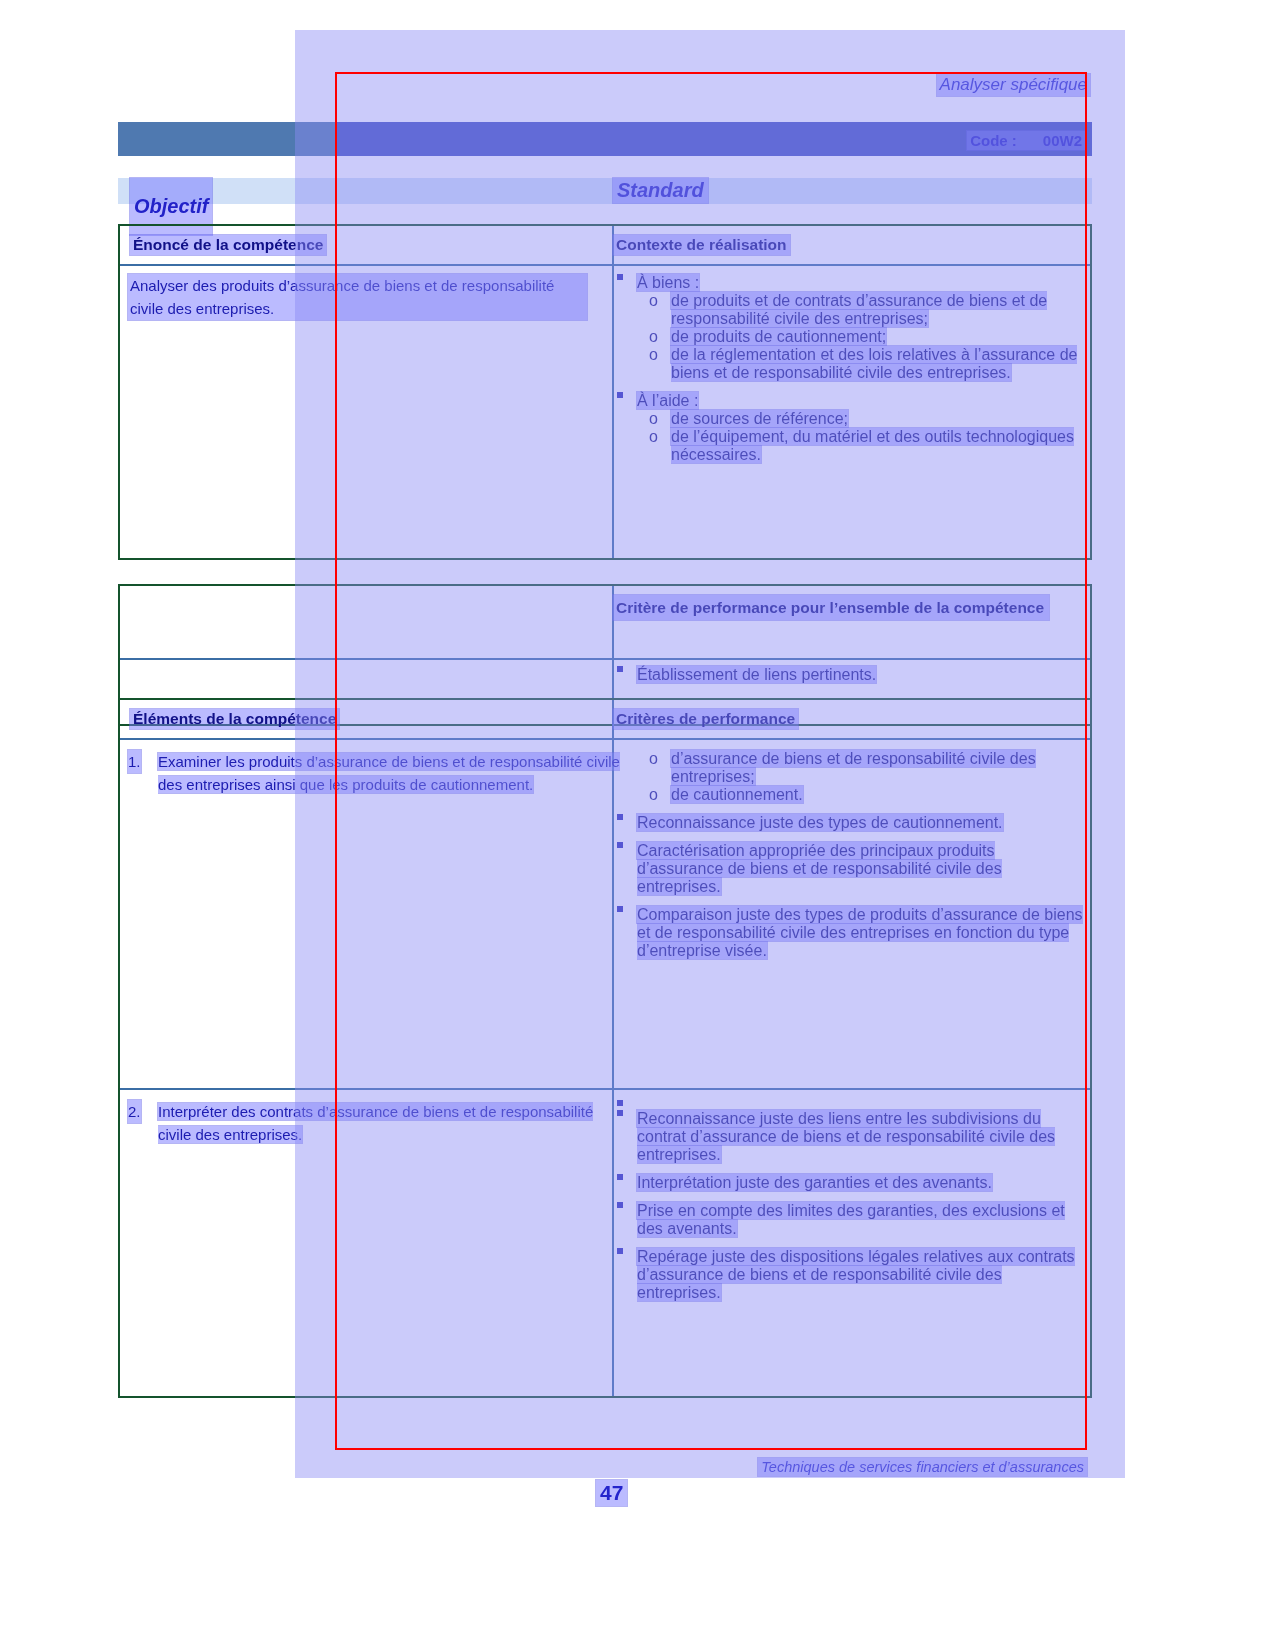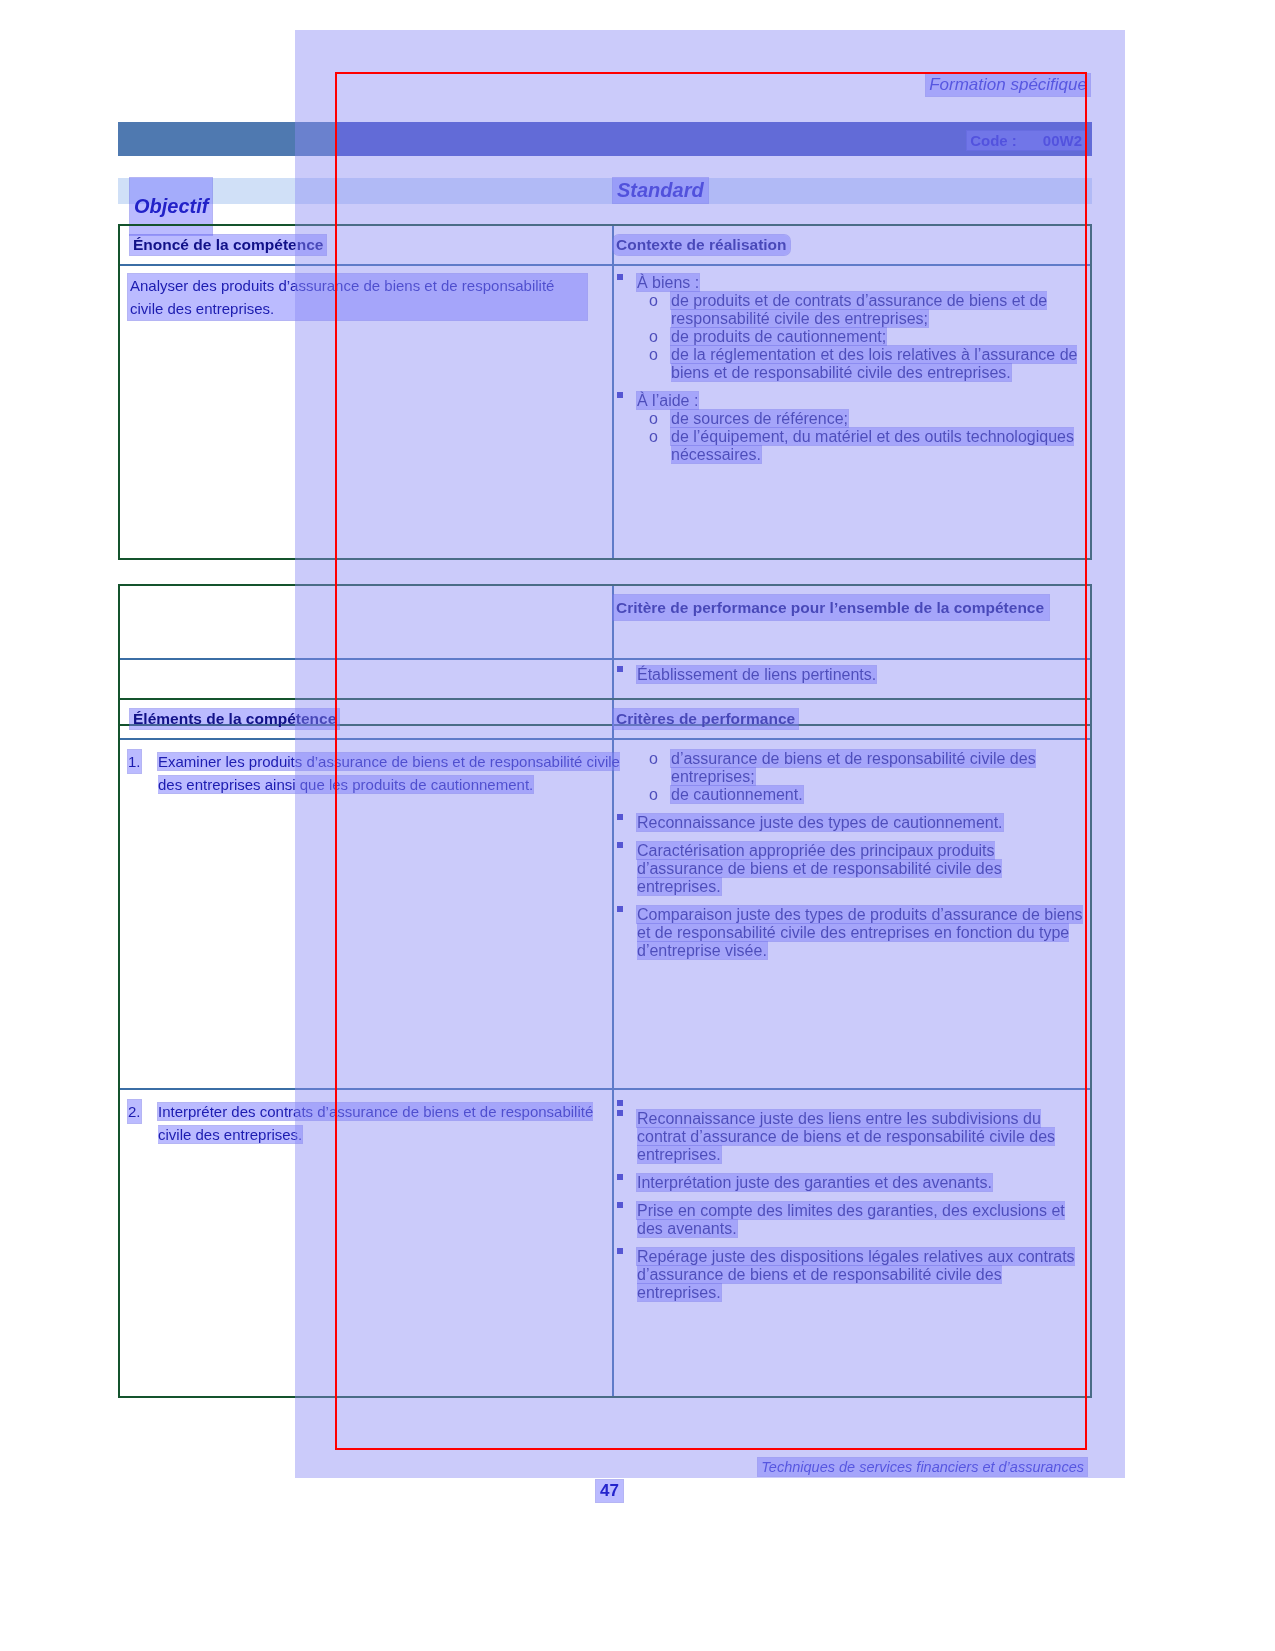--- a/index.html
+++ b/index.html
@@ -219,49 +219,49 @@
     font-size: 14.5px;
     font-style: italic;
     color: #2b2bd0;
     white-space: nowrap;
     padding: 1px 3px;
   }
   .page-no {
     position: absolute;
     left: 596px;
     top: 1480px;
-    font-size: 17px;
+    font-size: 21px;
     font-weight: bold;
     color: #2424cc;
     padding: 1px 4px;
   }
 </style>
 </head>
 <body>
 
 <div class="sheet">
 
-  <div class="formation-spec hl">Formation spécifique</div>
+  <div class="formation-spec hl">Analyser spécifique</div>
 
   <div class="header-band"></div>
   <div class="header-band-dark"></div>
   <div class="code-line hl">
     <span>Code :</span><span class="code-val">00W2</span>
   </div>
 
   <div class="obj-bar"></div>
   <div class="obj-title hl">Objectif</div>
   <div class="std-title hl">Standard</div>
 
   <div class="tbl" id="tbl1">
     <div class="vline"></div>
     <div class="hline" style="top:38px;"></div>
 
     <div class="cellhead hl" style="left:10px; top:9px;">Énoncé de la compétence</div>
-    <div class="cellhead hl" style="left:493px; top:9px;border-radius:6px;">Contexte de réalisation</div>
+    <div class="cellhead hl" style="left:493px; top:9px;">Contexte de réalisation</div>
 
     <div class="txt hl" style="left:8px; top:48px; width:455px;">Analyser des produits d’assurance de biens et de responsabilité civile des entreprises.</div>
 
     <ul class="lst" style="position:absolute; left:495px; top:48px; width:470px;">
       <li><span class="mk bullet-sq"></span><span class="hl">À biens :</span></li>
       <li class="sub"><span class="mk bullet-o">o</span><span class="hl">de produits et de contrats d’assurance de biens et de responsabilité civile des entreprises;</span></li>
       <li class="sub"><span class="mk bullet-o">o</span><span class="hl">de produits de cautionnement;</span></li>
       <li class="sub"><span class="mk bullet-o">o</span><span class="hl">de la réglementation et des lois relatives à l’assurance de biens et de responsabilité civile des entreprises.</span></li>
       <li class="gap"><span class="mk bullet-sq"></span><span class="hl">À l’aide :</span></li>
       <li class="sub"><span class="mk bullet-o">o</span><span class="hl">de sources de référence;</span></li>

